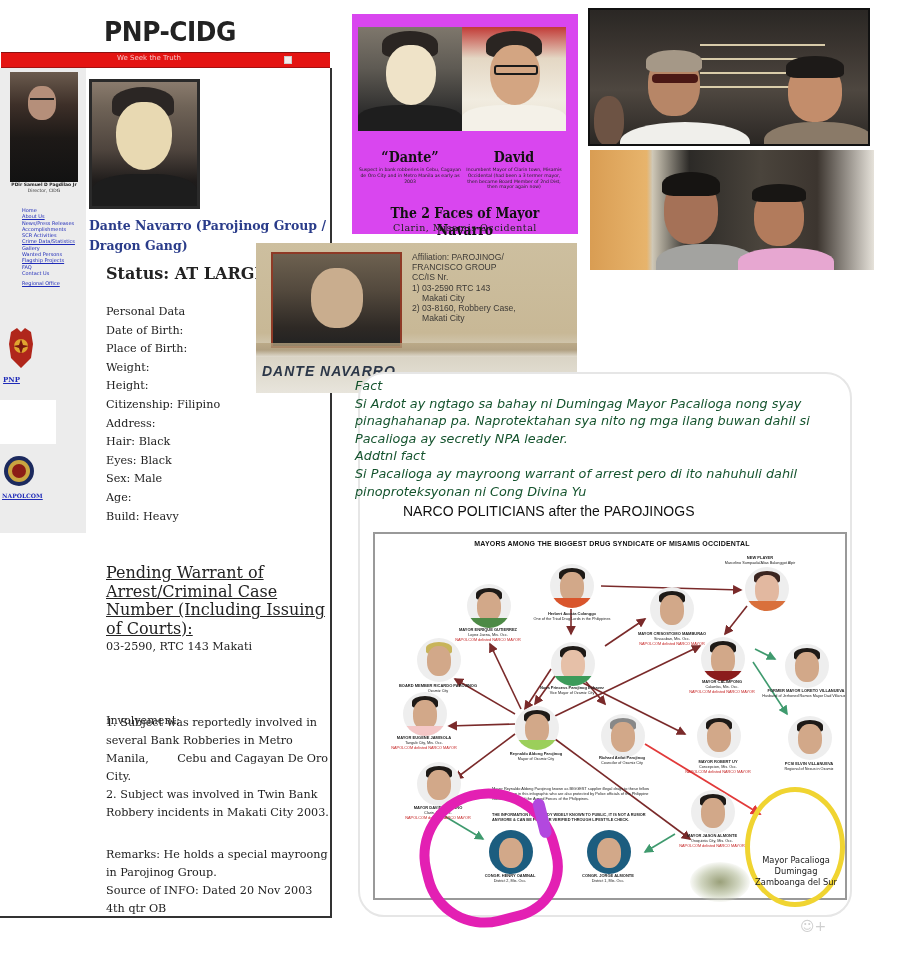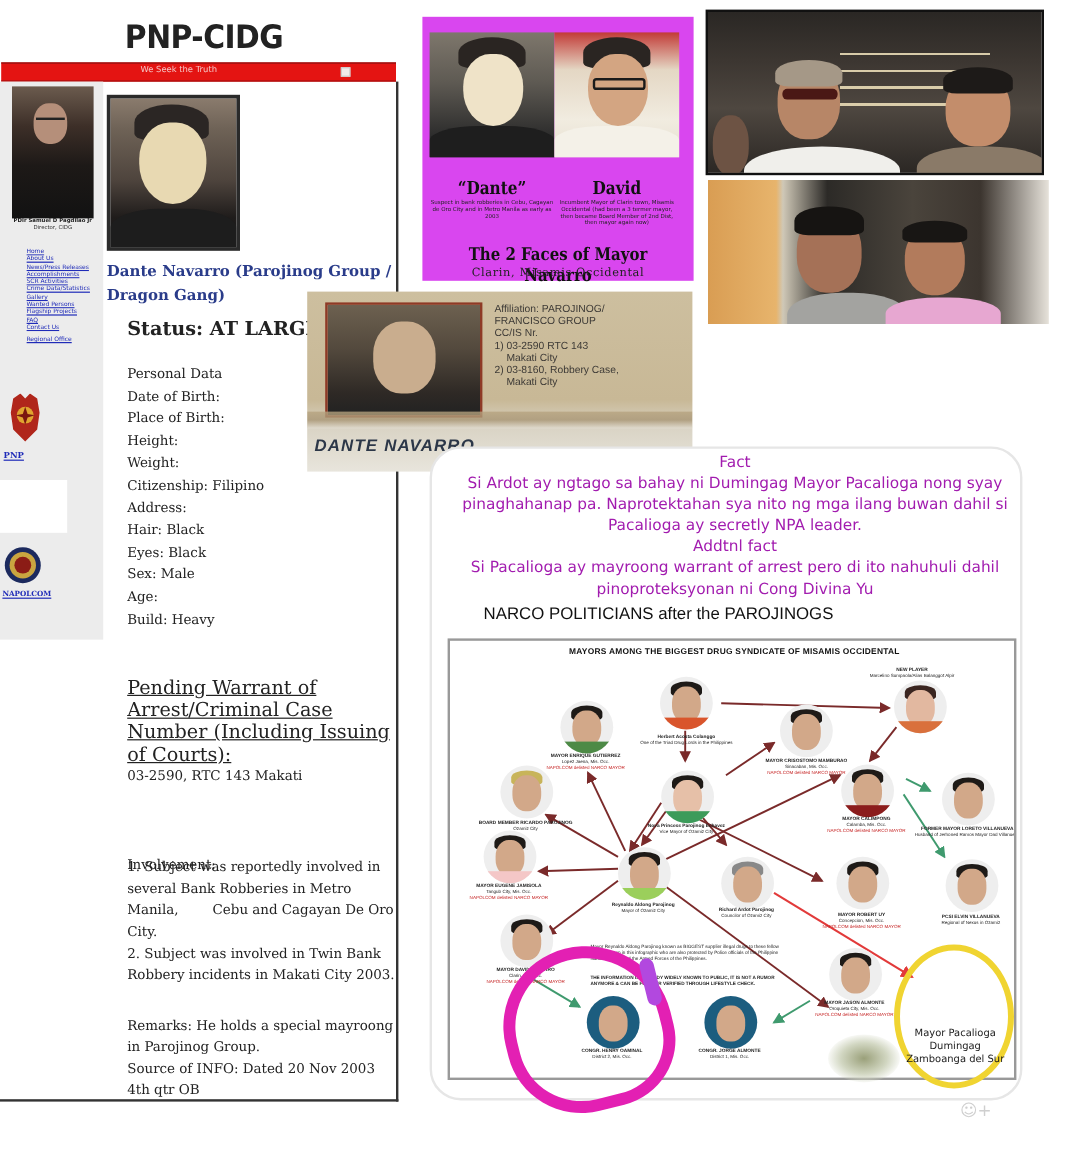--- a/index.html
+++ b/index.html
@@ -102,22 +102,22 @@
   #photo-bottom .man3 .hair { position: absolute; left: 6px; top: 0; width: 58px; height: 24px; border-radius: 50% 50% 20% 20%; background: #161412; }
   #photo-bottom .man3 .body { position: absolute; left: 0; top: 72px; width: 100px; height: 40px; border-radius: 45% 45% 0 0; background: #a3a3a0; }
   #photo-bottom .man4 { position: absolute; left: 146px; top: 34px; width: 100px; height: 90px; }
   #photo-bottom .man4 .head { position: absolute; left: 18px; top: 4px; width: 50px; height: 58px; border-radius: 45%; background: #b27b5c; }
   #photo-bottom .man4 .hair { position: absolute; left: 16px; top: 0; width: 54px; height: 18px; border-radius: 50% 50% 20% 20%; background: #181614; }
   #photo-bottom .man4 .body { position: absolute; left: 2px; top: 64px; width: 96px; height: 30px; border-radius: 45% 45% 0 0; background: #e7a7d1; }
 
   
   #fact-card { position: absolute; left: 358px; top: 372px; width: 494px; height: 545px; background: #fff;
     border: 2px solid #e6e6e6; border-radius: 26px; }
-  #fact-text { position: absolute; left: 355px; top: 377px; width: 515px; text-align: center; font-family: "DejaVu Sans", sans-serif;
-    font-size: 12.8px; line-height: 17.6px; color: #a21caf; }
+  #fact-text { position: absolute; left: 355px; top: 377px; width: 515px; font-family: "DejaVu Sans", sans-serif;
+    font-size: 12.8px; line-height: 17.6px; color: #14532d; font-style: italic; }
   #fact-text .label { font-size: 12.8px; }
   #narco-title { position: absolute; left: 403px; top: 503px; font-family: "Liberation Sans", sans-serif; font-size: 14px; color: #111; }
 
   #info { position: absolute; left: 373px; top: 532px; width: 474px; height: 368px; background: #fff; border: 2px solid #999; overflow: hidden; }
   #info .info-title { position: absolute; left: 0; top: 6px; width: 474px; text-align: center; font-family: "Liberation Sans", sans-serif;
     font-weight: bold; font-size: 7px; color: #111; letter-spacing: 0.2px; }
   #info svg.arrows { position: absolute; left: 0; top: 0; width: 474px; height: 368px; }
   .node { position: absolute; width: 44px; height: 44px; border-radius: 50%; overflow: hidden; background: #eee; }
   .node .face { position: absolute; left: 10px; top: 8px; width: 24px; height: 30px; border-radius: 45%; background: #d2a889; }
   .node .hair { position: absolute; left: 9px; top: 4px; width: 26px; height: 12px; border-radius: 50% 50% 20% 20%; background: #1e1a17; }
@@ -189,22 +189,22 @@
       <div class="face"></div>
       <div class="shirt"></div>
   </div>
   <div class="name-heading">Dante Navarro (Parojinog Group / Dragon Gang)</div>
   <div class="status">Status: AT LARGE</div>
 
   <div class="pdata">
     <div>Personal Data</div>
     <div>Date of Birth:</div>
     <div>Place of Birth:</div>
+    <div>Weight:</div>
     <div>Height:</div>
-    <div>Weight:</div>
     <div>Citizenship: Filipino</div>
     <div>Address:</div>
     <div>Hair: Black</div>
     <div>Eyes: Black</div>
     <div>Sex: Male</div>
     <div>Age:</div>
     <div>Build: Heavy</div>
   </div>
 
   <div class="warrant">Pending Warrant of Arrest/Criminal Case Number (Including Issuing of Courts):</div>

